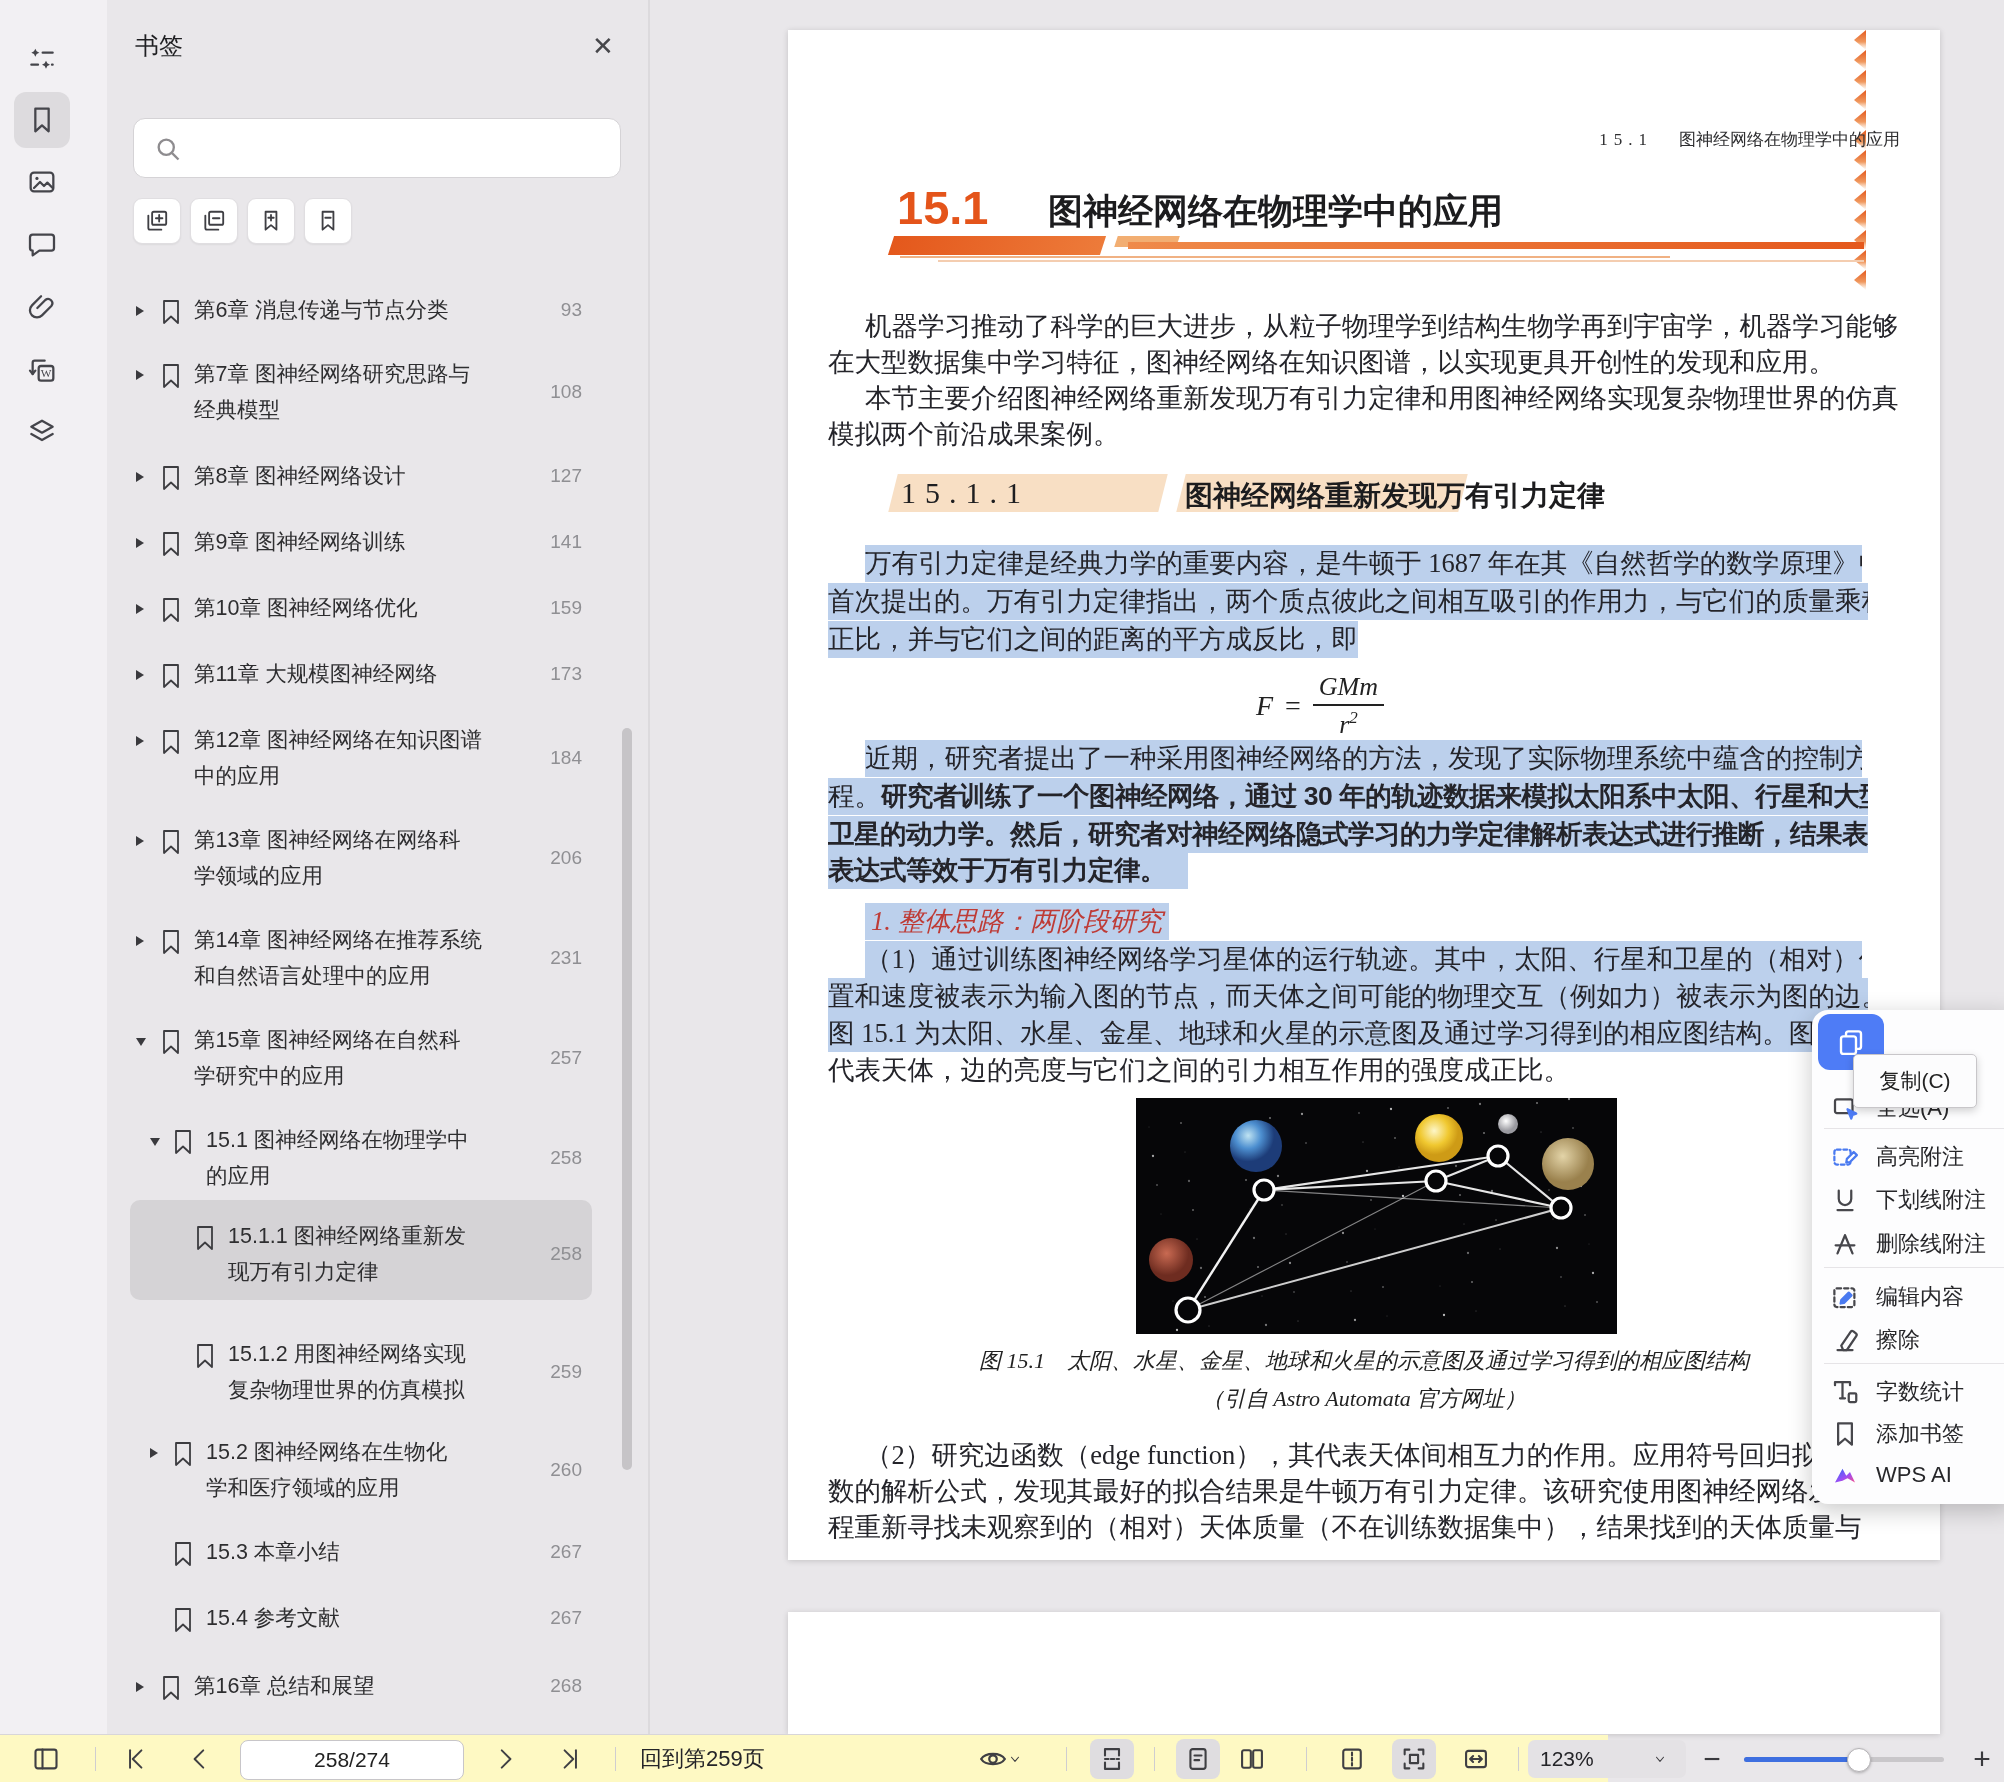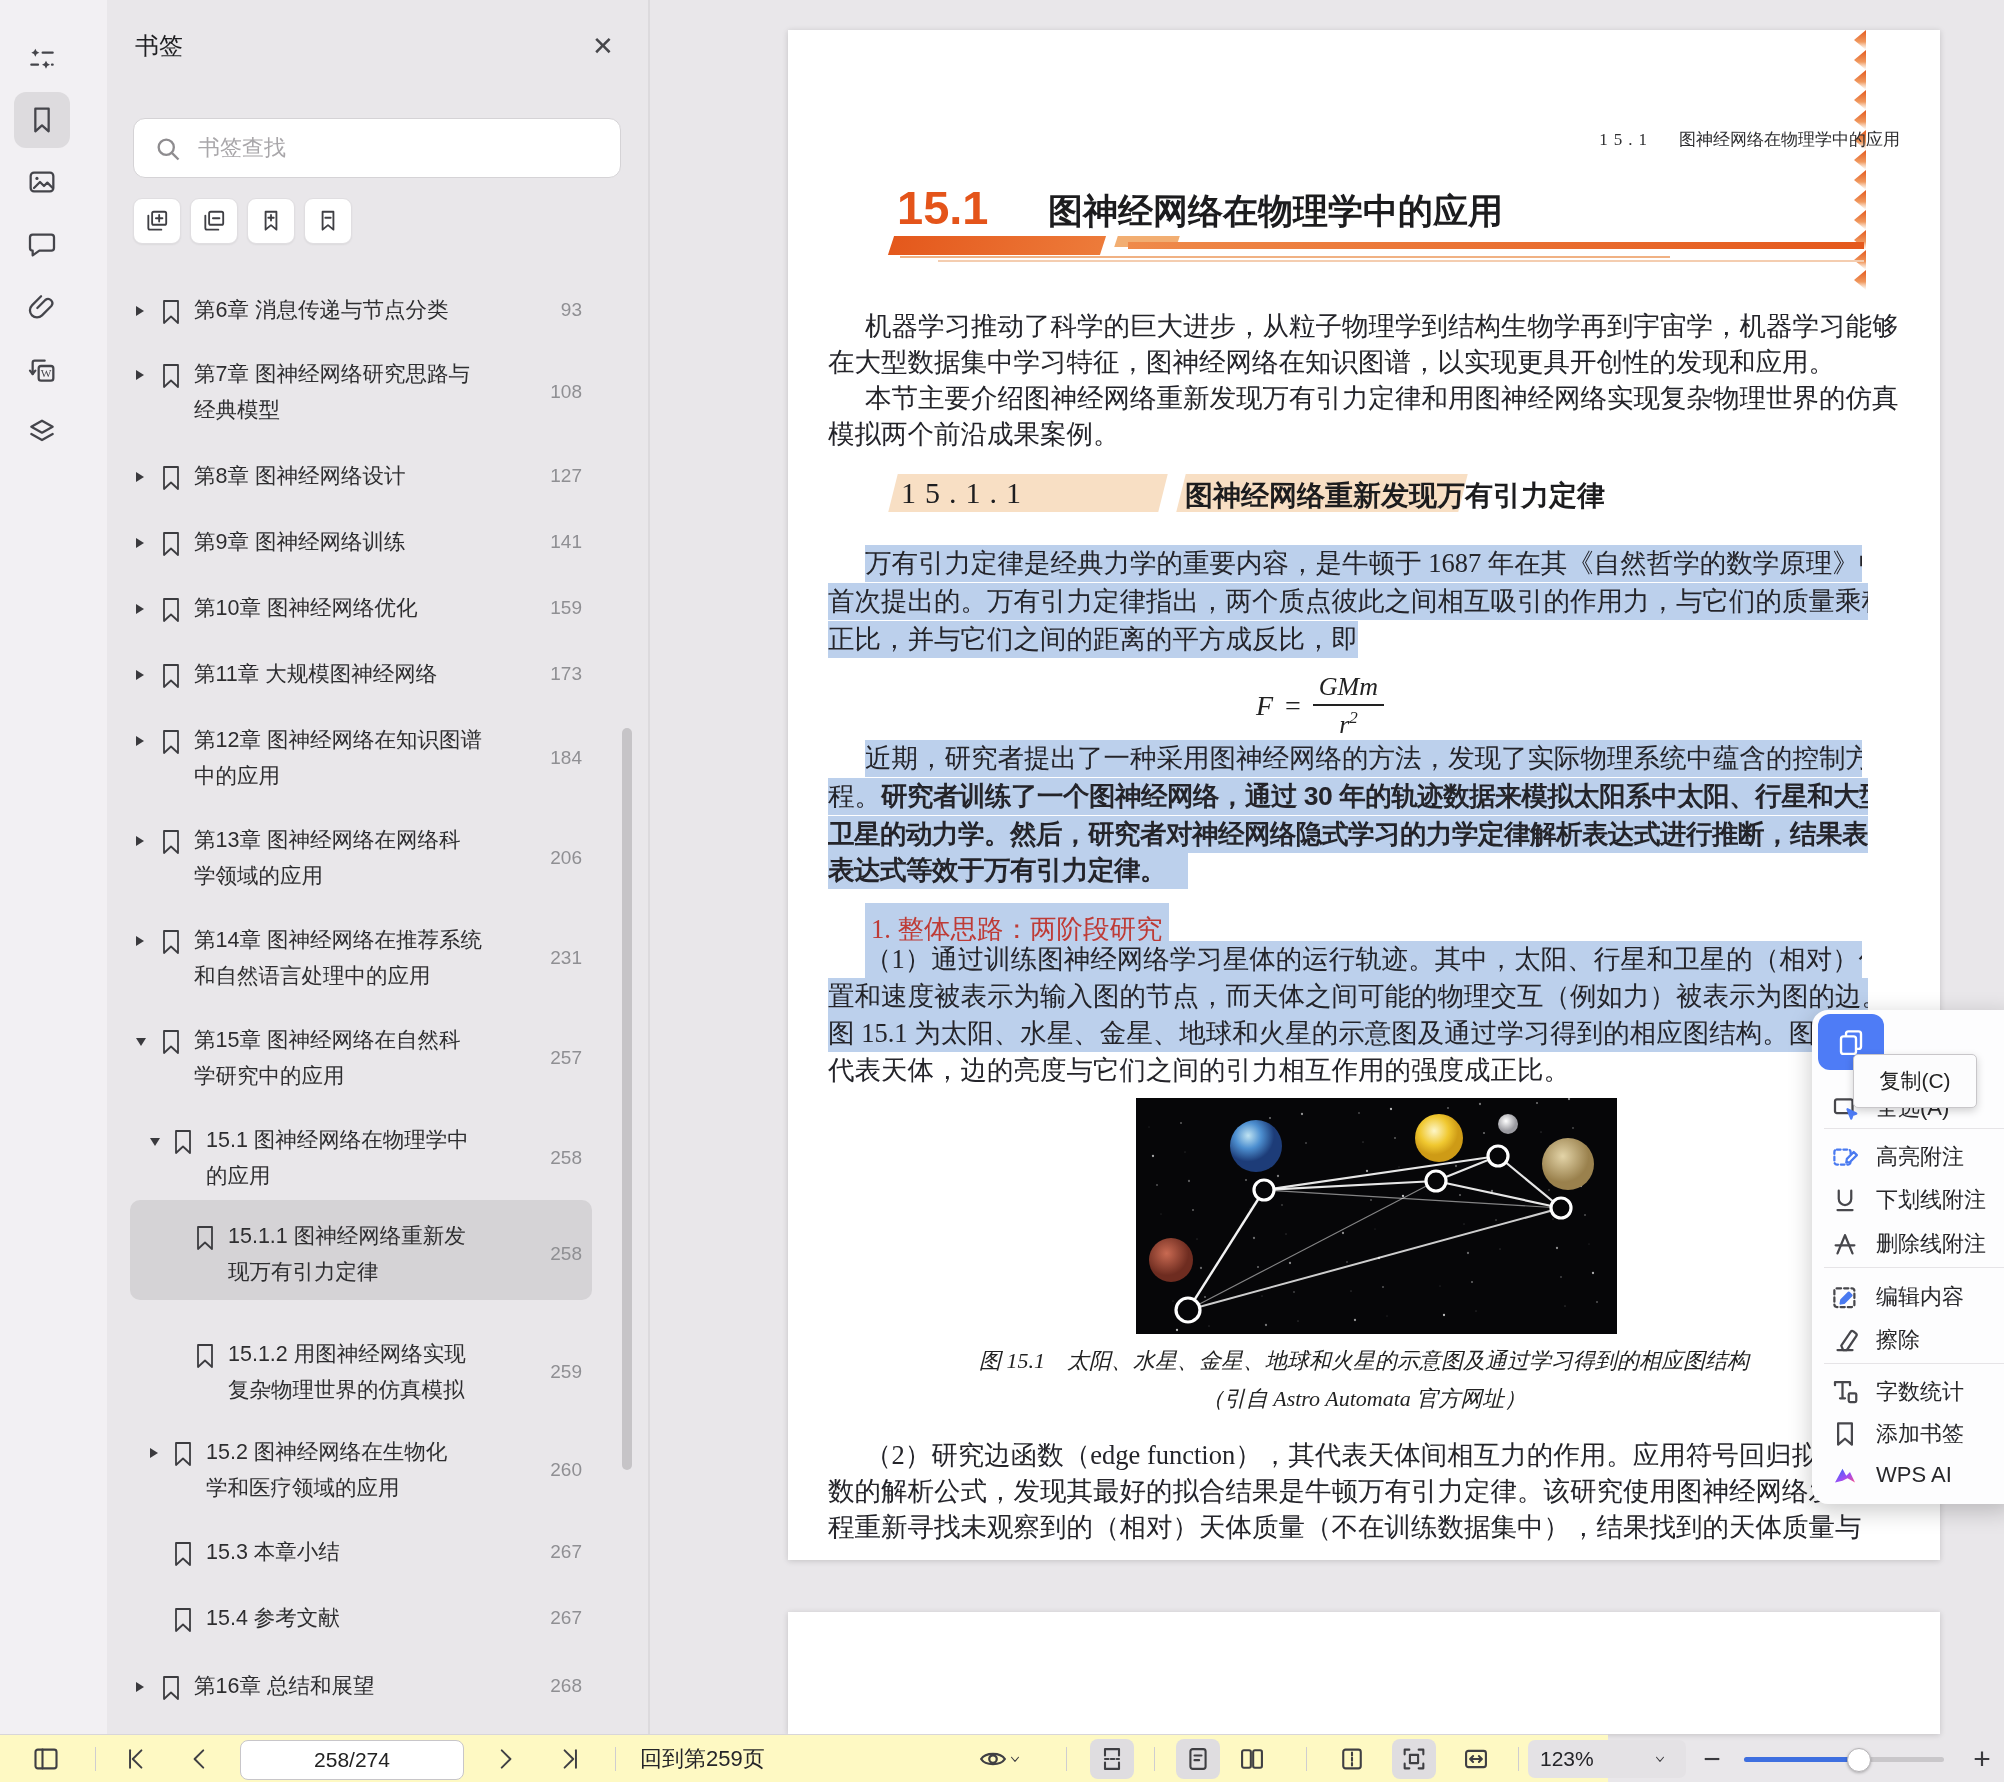--- a/index.html
+++ b/index.html
@@ -38,21 +38,21 @@
   #sec-title{position:absolute;left:260px;top:158px;font-size:35px;font-weight:700;color:#1c1c1e;}
   .bar1{position:absolute;left:103px;top:206px;width:212px;height:19px;background:linear-gradient(90deg,#E4581C,#ED7B3A);transform:skewX(-18deg);}
   .bar2{position:absolute;left:328px;top:206px;width:62px;height:11px;background:#F2AE72;transform:skewX(-18deg);}
   .bar3{position:absolute;left:340px;top:212px;width:736px;height:7px;background:linear-gradient(90deg,#EF8A4A,#E4581C);}
   .bar4{position:absolute;left:112px;top:226px;width:770px;height:2px;background:#F0B183;}
   .bar5{position:absolute;left:150px;top:230px;width:926px;height:2px;background:#F4CDB0;}
   #zigzag{position:absolute;left:1062px;top:0px;}
   .docline{position:absolute;white-space:nowrap;font-family:"Liberation Serif","DejaVu Serif",serif;font-size:26.5px;height:37px;line-height:37px;color:#24242a;overflow:hidden;}
   .docline .b{font-family:"Liberation Sans",sans-serif;font-weight:700;letter-spacing:-0.5px;}
   .docline.sel{background:#BCD0EC;}
-  .docline.red{color:#BE3B36;padding:8px 6px;}
+  .docline.red{color:#BE3B36;font-style:italic;padding:0 6px;}
   #subhead{position:absolute;left:105px;top:444px;height:40px;}
   #subhead .hl1{position:absolute;left:0;top:0;width:270px;height:38px;background:#F8DFC4;transform:skewX(-14deg);}
   #subhead .hl2{position:absolute;left:288px;top:0;width:282px;height:38px;background:#F8DFC4;transform:skewX(-14deg);}
   #subhead .num{position:absolute;left:8px;top:2px;font-family:"Liberation Serif",serif;font-size:30px;letter-spacing:9px;color:#1e1e20;}
   #subhead .t1{position:absolute;left:292px;top:3px;font-size:28px;font-weight:700;color:#1c1c1e;white-space:nowrap;}
   #formula{position:absolute;left:392px;top:642px;width:280px;display:flex;justify-content:center;align-items:center;gap:12px;font-family:"Liberation Serif",serif;font-style:italic;font-size:28px;color:#222;}
   #formula .frac{display:inline-flex;flex-direction:column;align-items:center;font-size:26px;}
   #formula .frac .nu{border-bottom:2px solid #222;padding:0 6px 2px;}
   #formula .frac .de{padding-top:2px;}
   #figure{position:absolute;left:348px;top:1068px;width:481px;height:236px;background:#060608;}
@@ -136,21 +136,20 @@
     </div>
 
   <div id="panel">
     <div id="panel-title">书签</div>
     <div id="panel-close">✕</div>
     <div id="bk-search">
       <svg viewBox="0 0 24 24">
           <circle cx="10.5" cy="10.5" r="6.5"></circle>
           <line x1="15.5" y1="15.5" x2="21" y2="21"></line>
         </svg>
-      <input placeholder="书签查找" style="">
     </div>
     <div id="bk-tools">
         <div class="bk-tool" style="left: 26px;">
           <svg viewBox="0 0 24 24">
             <rect x="7.5" y="3.5" width="13" height="12" rx="1.5"></rect>
             <line x1="14" y1="6.5" x2="14" y2="12.5"></line>
             <line x1="11" y1="9.5" x2="17" y2="9.5"></line>
             <path d="M4,7 V18.5 a1.5,1.5 0 0 0 1.5,1.5 H16"></path>
           </svg>
         </div>

